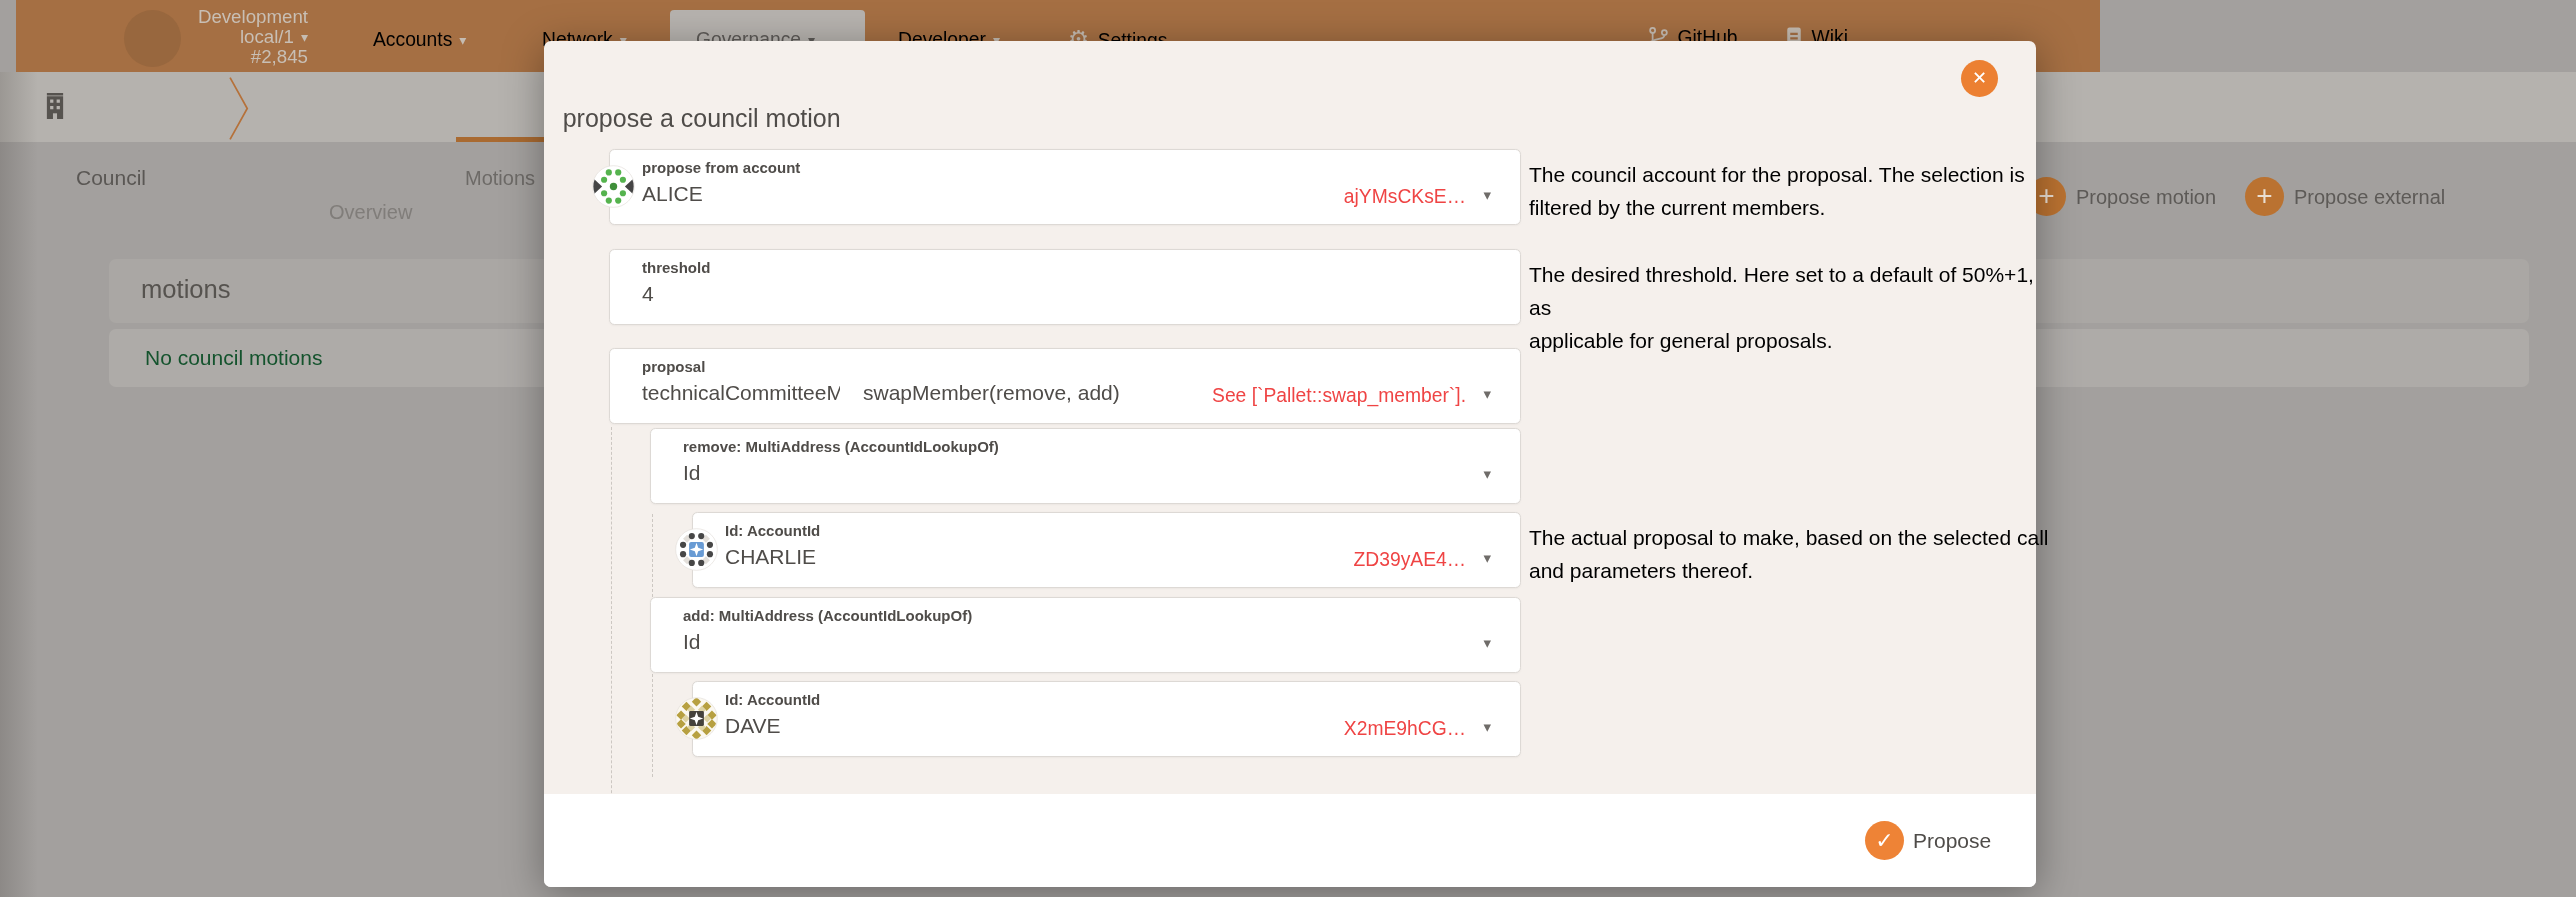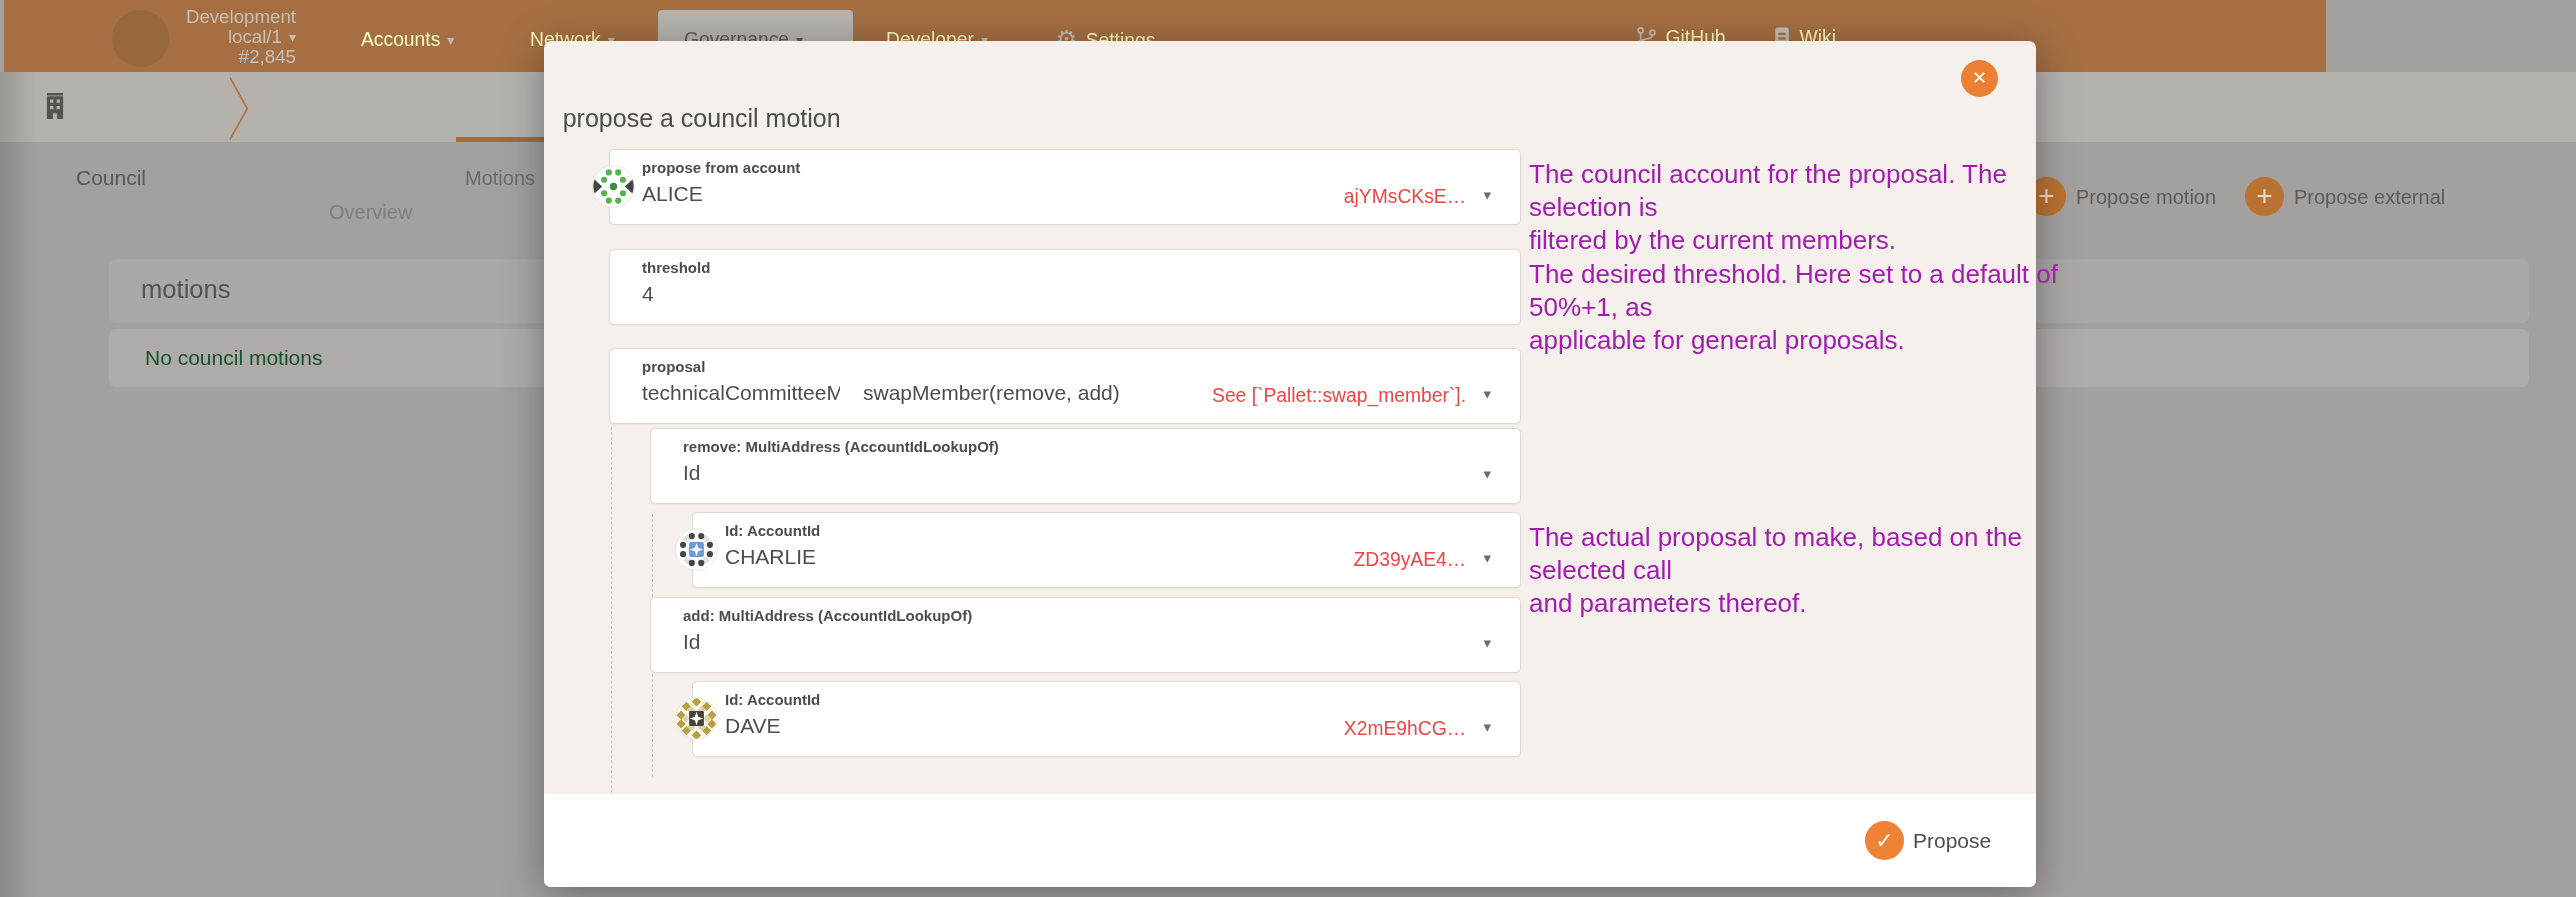--- a/index.html
+++ b/index.html
@@ -1,20 +1,20 @@
 <!DOCTYPE html>
 <html style="font-size:11px"><head>
 <meta charset="utf-8">
 <style>
   html,body{margin:0;padding:0;background:#7d7a77;font-family:"Liberation Sans", sans-serif;}
   #screen{position:relative;width:2576px;height:898px;overflow:hidden;background:#a3a09e;}
   .abs{position:absolute;}
   
-  .header{left:4px;top:0;width:2322px;height:72px;background:#a56f43;}
-  .navtext{font-size:19.3px;color:#fef9c3;white-space:nowrap;}
+  .header{left:16px;top:0;width:2084px;height:72px;background:#a56f43;}
+  .navtext{font-size:19.3px;color:#000000;white-space:nowrap;}
   .navcaret{font-size:14px;color:#c5bcb2;margin-left:7px;vertical-align:1.4px;}
   .netinfo{left:173px;top:7px;width:119px;text-align:right;color:#c8bfb5;line-height:20px;font-size:18.7px;}
   .verblock{right:19.3px;top:5.5px;text-align:right;color:#ccc4bb;font-size:17.3px;line-height:19.3px;}
   .gov-pill{left:654px;top:9.7px;width:195px;height:62px;background:#b7b3af;border-radius:4.1px;}
   .gov-pill .navtext{color:#5d5a57;}
   .gov-pill .navcaret{color:#5d5a57;}
   
   .tabbar{left:0;top:72px;width:2576px;height:70px;background:#b5b2ae;}
   .tabtext{font-size:20px;color:#807d7a;white-space:nowrap;}
   
@@ -26,21 +26,21 @@
   
   .modal{left:544px;top:41px;width:1492px;height:846px;background:#f5f0ec;border-radius:7px;box-shadow:0 7px 41px rgba(0,0,0,0.35);}
   .modal-title{left:18.7px;top:18.7px;font-size:25px;color:#4f4c49;margin-top:44px;}
   .close-btn{left:1417px;top:18.7px;width:37px;height:37px;border-radius:50%;background:#ec8032;color:#fff;font-size:18px;line-height:37px;text-align:center;cursor:pointer;}
   .fbox{position:absolute;background:#ffffff;border:0.7px solid #ddd9d5;border-radius:5.5px;height:74px;box-shadow:0 0.7px 2.1px rgba(0,0,0,0.04);}
   .flabel{position:absolute;left:32px;top:9px;font-size:15px;font-weight:700;color:#4f4c49;white-space:nowrap;}
   .fvalue{position:absolute;left:32px;top:32px;font-size:21px;color:#4f4c49;white-space:nowrap;}
   .fhint{position:absolute;right:54px;top:36px;font-size:19.3px;color:#ef4444;white-space:nowrap;}
   .fcaret{position:absolute;right:29px;top:36px;font-size:15px;color:#6f6c69;}
   .identicon{position:absolute;left:-18px;top:15px;width:43px;height:43px;}
-  .helptext{position:absolute;left:985px;width:532px;font-size:26px;line-height:33px;color:#a21caf;white-space:pre-line;}
+  .helptext{position:absolute;left:985px;width:532px;font-size:21px;line-height:33px;color:#000000;white-space:pre-line;}
   .dashline{position:absolute;width:0;border-left:1.4px dashed #ccc7c2;}
   .footer{position:absolute;left:0;bottom:0;width:1492px;height:93px;background:#ffffff;border-radius:0 0 7px 7px;}
   .check-circle{position:absolute;left:1321px;top:27px;width:39px;height:39px;border-radius:50%;background:#ee8336;color:#fff;font-size:22px;line-height:39px;text-align:center;}
   .clip-section{display:inline-block;max-width:198px;overflow:hidden;white-space:nowrap;vertical-align:top;}
   .method-val{position:absolute;left:253px;top:32px;font-size:21px;color:#4f4c49;white-space:nowrap;}
 </style>
 </head>
 <body>
 
 <div id="screen">

